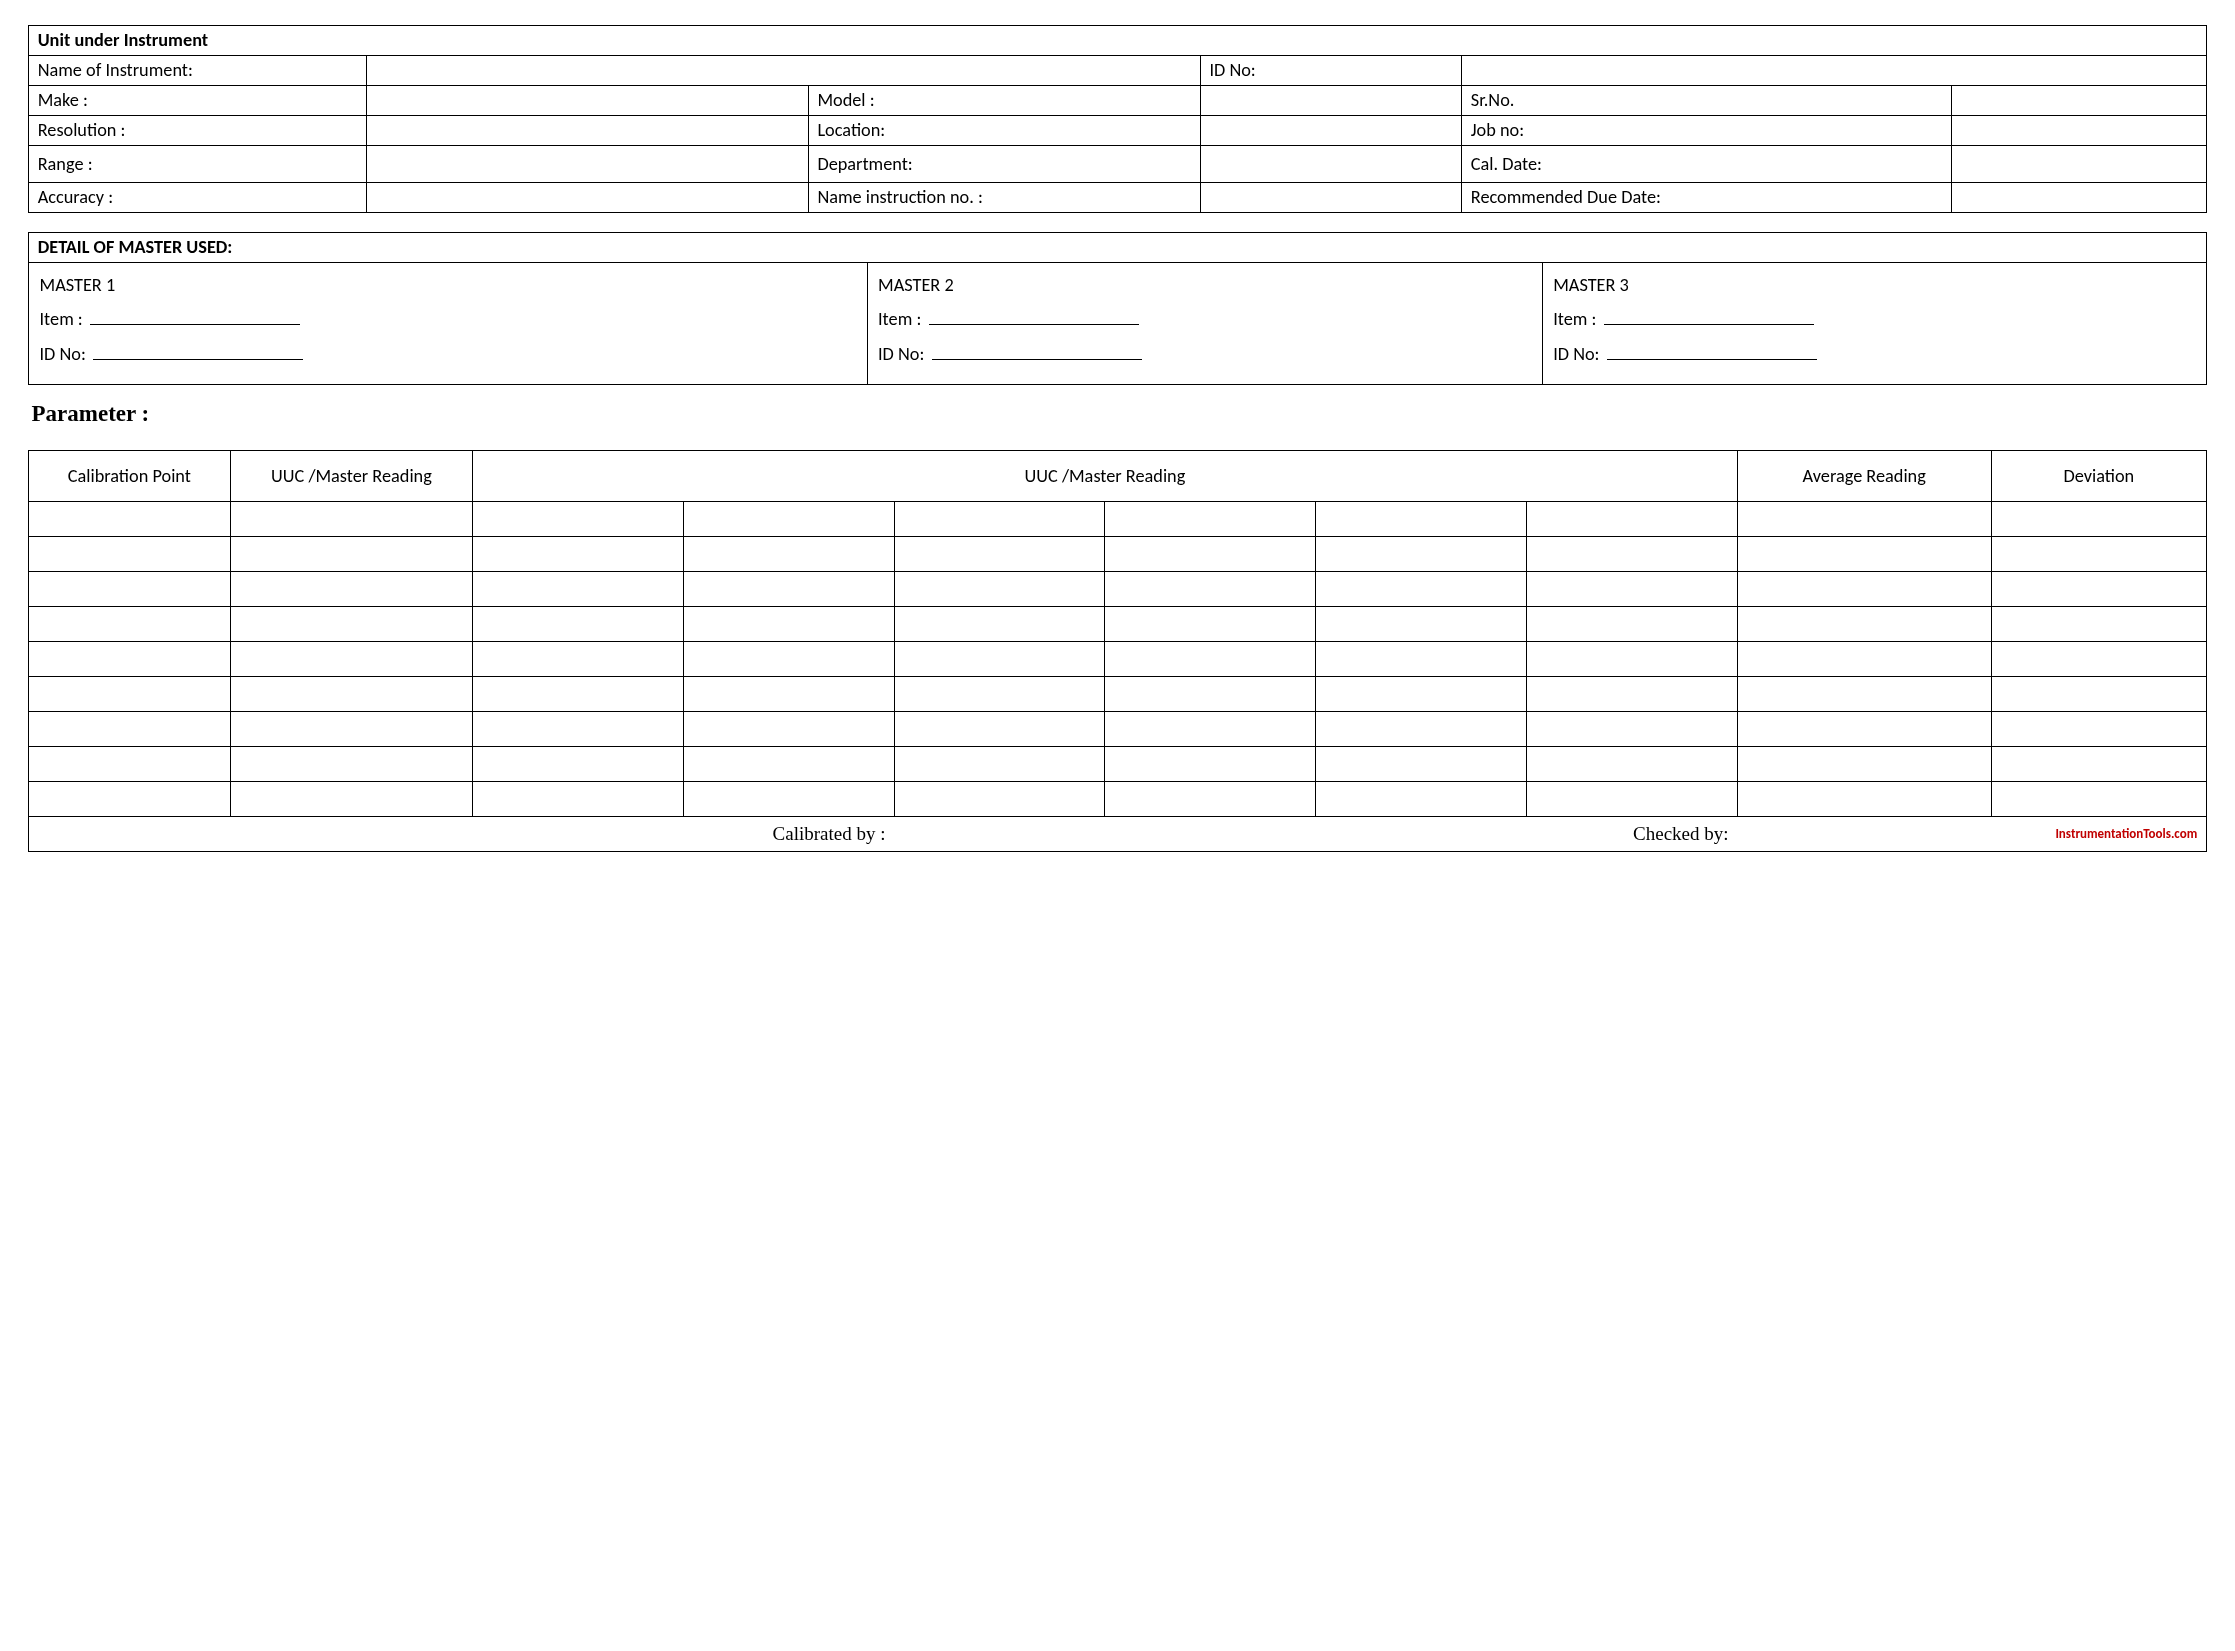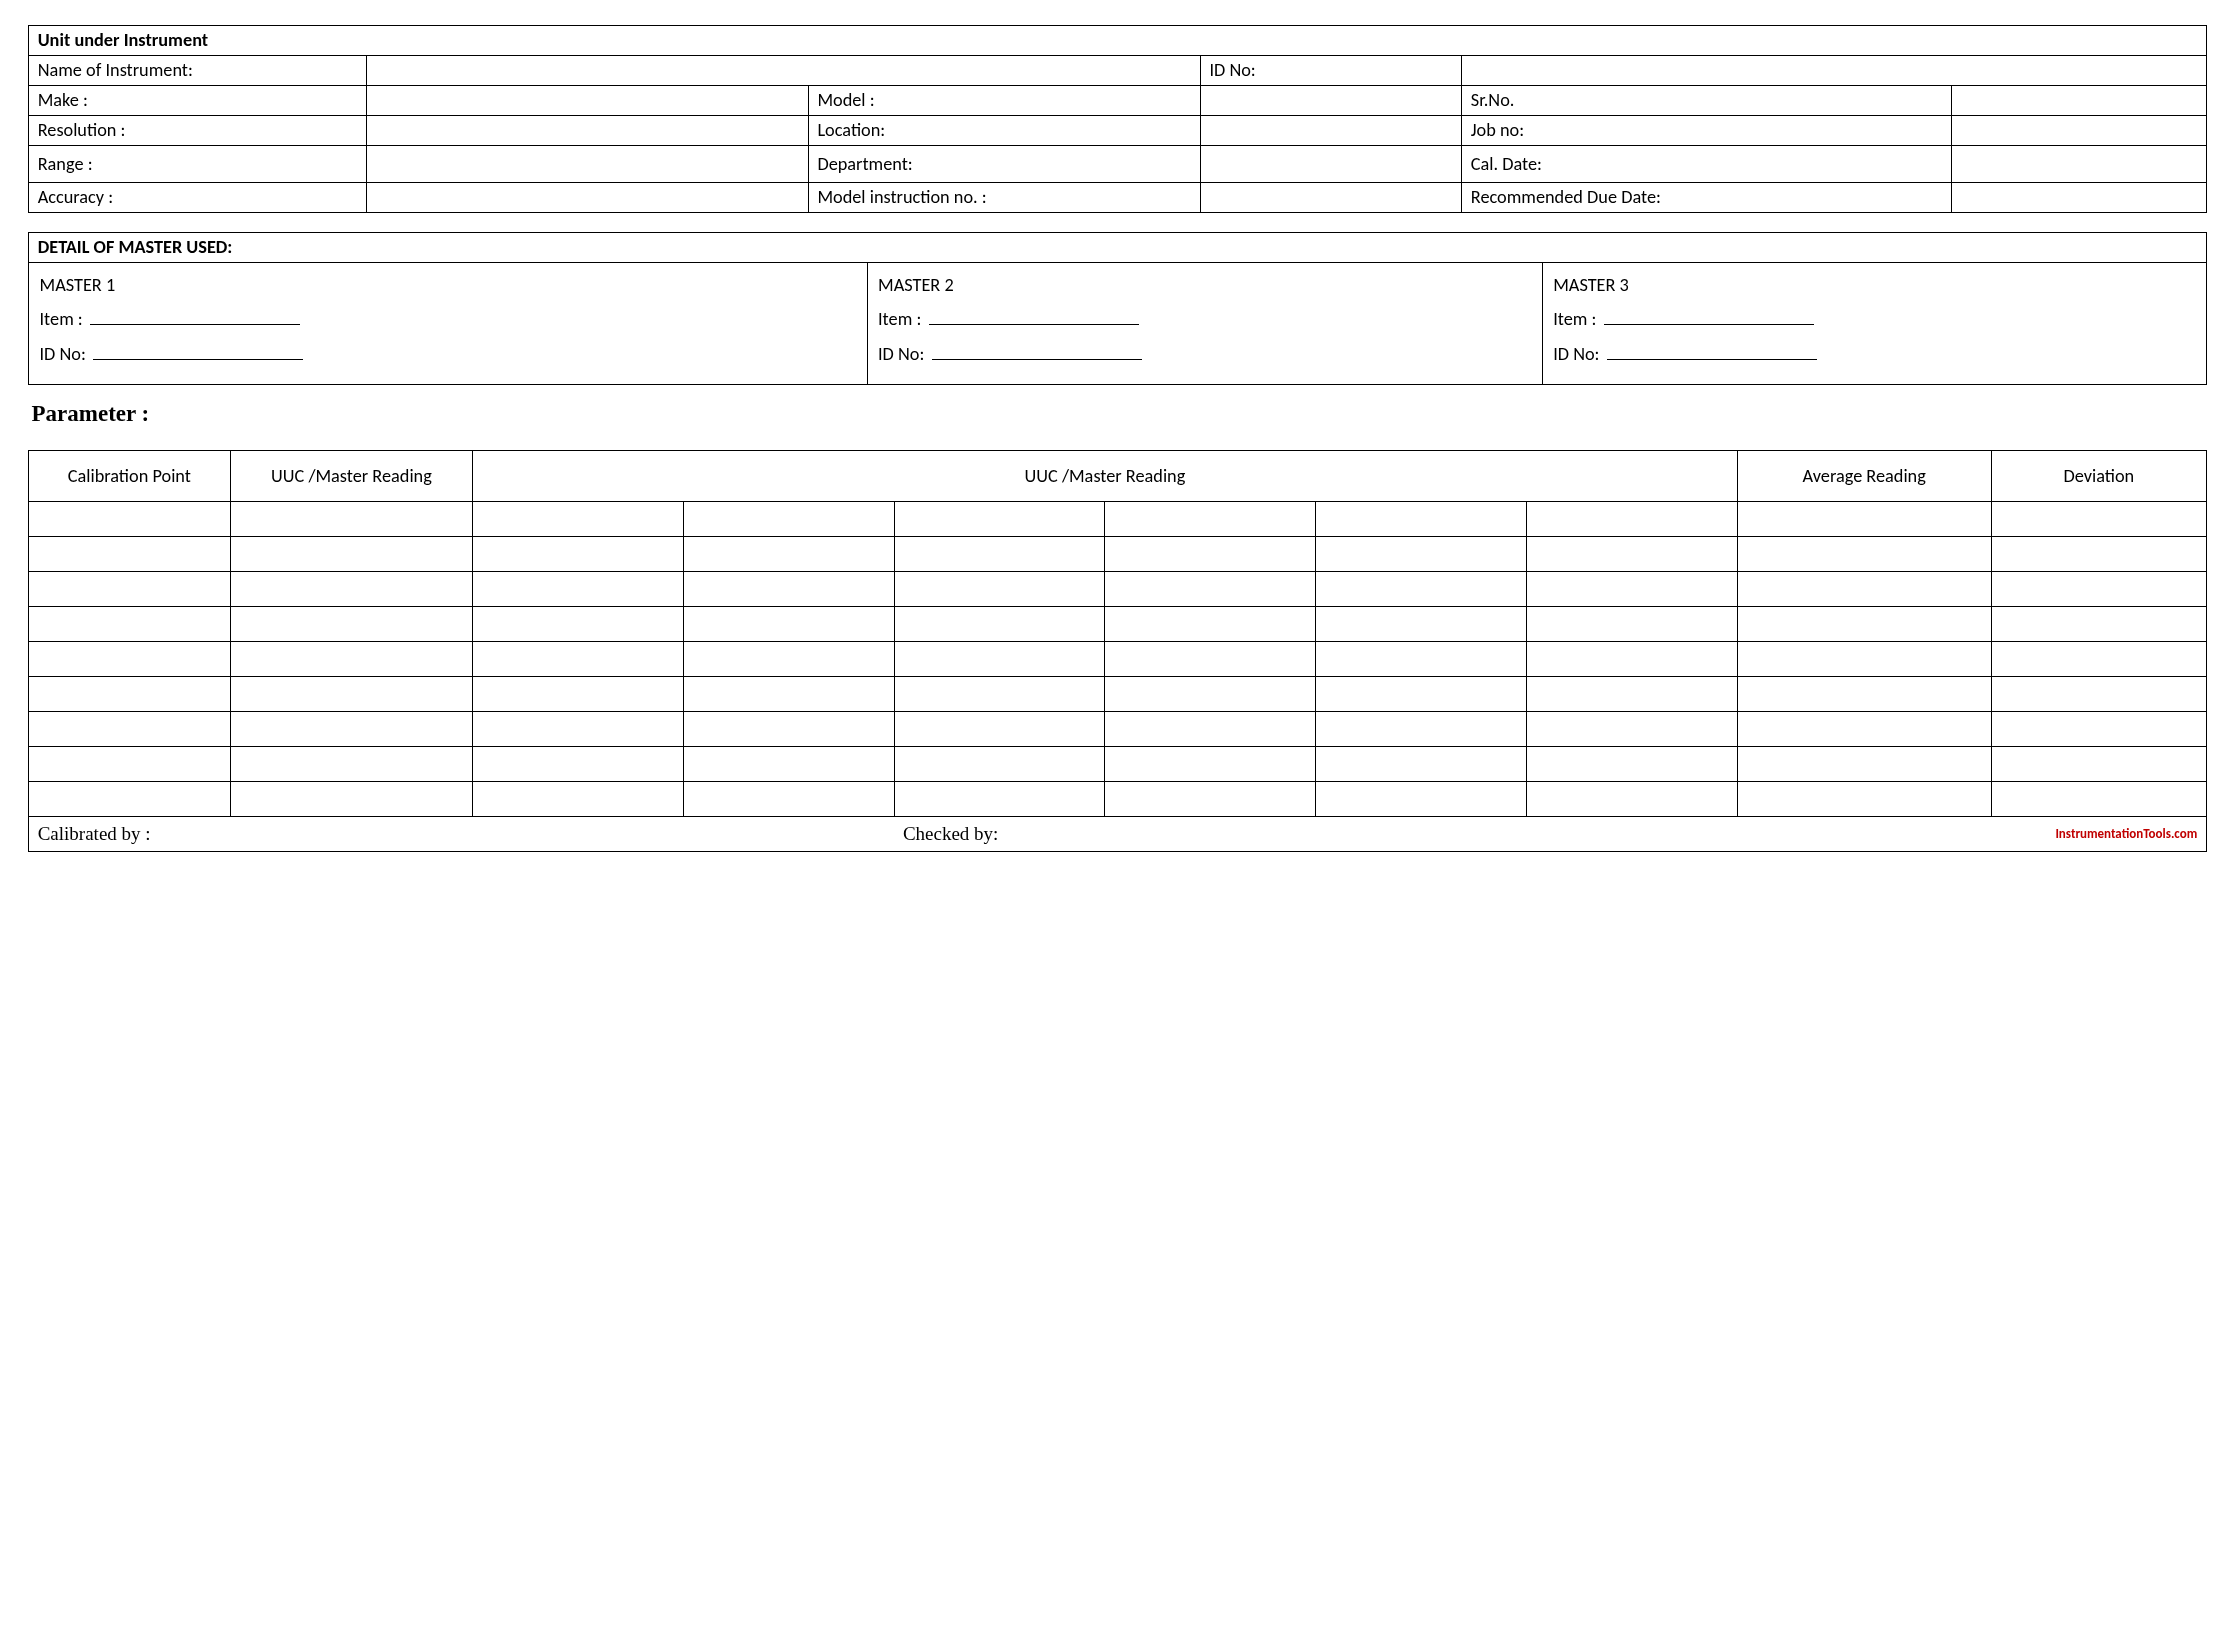--- a/index.html
+++ b/index.html
@@ -54,21 +54,21 @@
   .data-table td { height: 35px; }
   .footer-row td { padding: 5.2px 8.7px; }
   .footer-serif { font-family: "Times New Roman", serif; font-size: 19px; }
   .src-link {
     color: #c00000;
     font-weight: 700;
     font-size: 13px;
     text-align: right;
     padding-right: 12.2px;
   }
-  .noborder-right { border-right: none; }
+  .noborder-right { border-right: none; text-align: right; }
   .noborder-left { border-left: none; }
 </style>
 </head>
 <body>
 
 <table>
   <colgroup>
     <col style="width:15.5%">
       <col style="width:20.3%">
     <col style="width:18%">
@@ -106,21 +106,21 @@
     <td style="height:37px">Range :</td>
     <td></td>
     <td>Department:</td>
     <td></td>
     <td>Cal. Date:</td>
     <td></td>
   </tr>
   <tr>
     <td>Accuracy :</td>
     <td></td>
-    <td>Model instruction no. :</td>
+    <td>Name instruction no. :</td>
     <td></td>
     <td>Recommended Due Date:</td>
     <td></td>
   </tr>
 </tbody>
   </table>
 
 <div class="section-gap"></div>
 
 <table>

